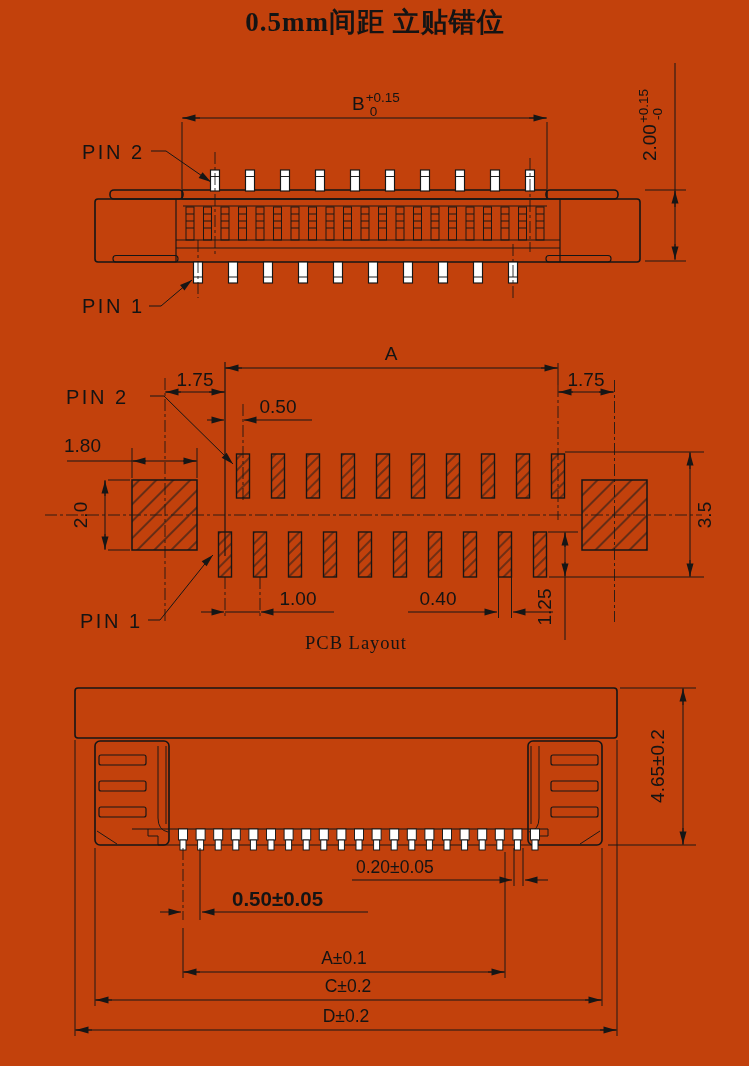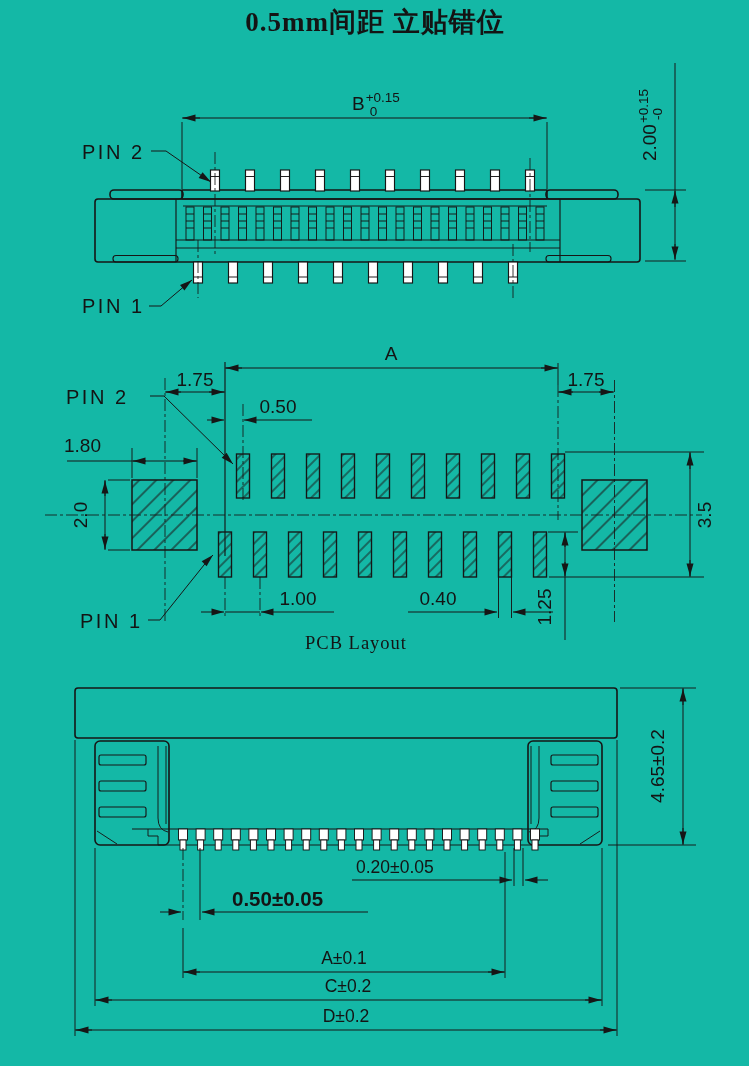--- a/index.html
+++ b/index.html
@@ -1,16 +1,16 @@
 <!DOCTYPE html>
 <html><head>
 <meta charset="utf-8">
 <style>
   html,body{margin:0;padding:0;background:#e8e8e8;}
-  .page{width:749px;height:1066px;background:#14b8a6;position:relative;margin:0 auto;overflow:hidden;}
+  .page{width:749px;height:1066px;background:#c2410c;position:relative;margin:0 auto;overflow:hidden;}
   svg{display:block;}
   text{fill:#141414;}
   .t-title{font-family:"Liberation Serif","DejaVu Serif",serif;font-size:27px;font-weight:bold;letter-spacing:1px;}
   .t-dim{font-family:"Liberation Sans","DejaVu Sans",sans-serif;font-size:19px;}
   .t-dim-s{font-size:13.5px;}
   .t-pin{font-family:"Liberation Sans","DejaVu Sans",sans-serif;font-size:20px;letter-spacing:2.5px;}
   .t-cap{font-family:"Liberation Serif","DejaVu Serif",serif;font-size:18.5px;letter-spacing:1px;}
   .t-small{font-family:"Liberation Sans","DejaVu Sans",sans-serif;font-size:17.5px;}
   .t-bold{font-family:"Liberation Sans","DejaVu Sans",sans-serif;font-size:20.5px;font-weight:bold;}
   .s-body{stroke:#161616;stroke-width:1.6;fill:none;stroke-linejoin:round;}

